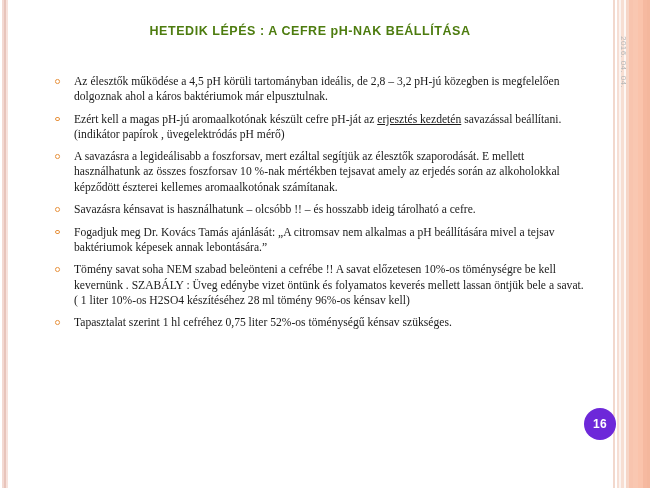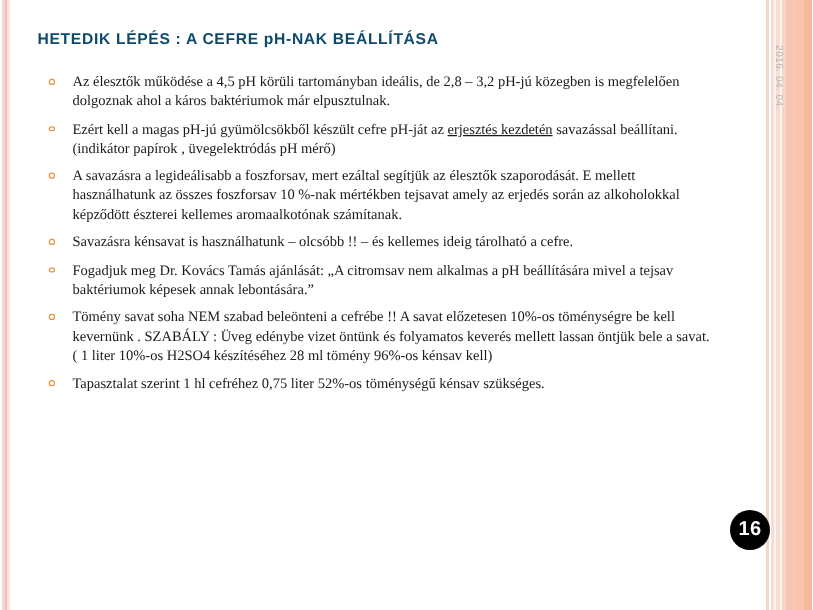--- a/index.html
+++ b/index.html
@@ -67,35 +67,36 @@
     letter-spacing: 0.4px;
     color: #b7b7b7;
   }
 
   
   .title {
     position: absolute;
     top: 24px;
     left: 30px;
     width: 560px;
+    text-align: center;
     font-family: "Liberation Sans", "DejaVu Sans", sans-serif;
     font-size: 12.5px;
     font-weight: bold;
     letter-spacing: 0.55px;
-    color: #0c4a6e;
+    color: #4d7c0f;
     white-space: nowrap;
   }
 
   
   .body-list {
     position: absolute;
     top: 58px;
     left: 34px;
     width: 540px;
-    margin: 0;
+    margin: 16px;
     padding: 0;
     list-style: none;
   }
   .bullet-item {
     position: relative;
     padding-left: 24px;
     margin-bottom: 7.5px;
     font-size: 11.6px;
     line-height: 15.1px;
     color: #1a1a1a;
@@ -115,24 +116,24 @@
   .ul { text-decoration: underline; }
 
   
   .page-badge {
     position: absolute;
     left: 584px;
     top: 408px;
     width: 32px;
     height: 32px;
     border-radius: 50%;
-    background: #000000;
+    background: #6d28d9;
     color: #ffffff;
     font-family: "Liberation Sans", "DejaVu Sans", sans-serif;
-    font-size: 16px;
+    font-size: 12px;
     font-weight: bold;
     display: flex;
     align-items: center;
     justify-content: center;
     letter-spacing: 0.3px;
   }
 </style>
 </head>
 <body>
 
@@ -145,29 +146,29 @@
 
   <div class="title">HETEDIK LÉPÉS : A CEFRE pH-NAK BEÁLLÍTÁSA</div>
 
   <ul class="body-list">
       <li class="bullet-item">
         <span class="bullet-marker"></span>
         <span class="bullet-text"><span>Az élesztők működése a 4,5 pH körüli tartományban ideális, de 2,8 – 3,2 pH-jú közegben is megfelelően dolgoznak ahol a káros baktériumok már elpusztulnak.</span></span>
       </li>
       <li class="bullet-item">
         <span class="bullet-marker"></span>
-        <span class="bullet-text"><span>Ezért kell a magas pH-jú gyümölcsökből készült cefre pH-ját az </span><span class="ul">erjesztés kezdetén</span><span> savazással beállítani. (indikátor papírok , üvegelektródás pH mérő)</span></span>
+        <span class="bullet-text"><span>Ezért kell a magas pH-jú aromaalkotónak készült cefre pH-ját az </span><span class="ul">erjesztés kezdetén</span><span> savazással beállítani. (indikátor papírok , üvegelektródás pH mérő)</span></span>
       </li>
       <li class="bullet-item">
         <span class="bullet-marker"></span>
         <span class="bullet-text"><span>A savazásra a legideálisabb a foszforsav, mert ezáltal segítjük az élesztők szaporodását. E mellett használhatunk az összes foszforsav 10 %-nak mértékben tejsavat amely az erjedés során az alkoholokkal képződött észterei kellemes aromaalkotónak számítanak.</span></span>
       </li>
       <li class="bullet-item">
         <span class="bullet-marker"></span>
-        <span class="bullet-text"><span>Savazásra kénsavat is használhatunk – olcsóbb !! – és kellemes ideig tárolható a cefre.</span></span>
+        <span class="bullet-text"><span>Savazásra kénsavat is használhatunk – olcsóbb !! – és hosszabb ideig tárolható a cefre.</span></span>
       </li>
       <li class="bullet-item">
         <span class="bullet-marker"></span>
         <span class="bullet-text"><span>Fogadjuk meg Dr. Kovács Tamás ajánlását: „A citromsav nem alkalmas a pH beállítására mivel a tejsav baktériumok képesek annak lebontására.”</span></span>
       </li>
       <li class="bullet-item">
         <span class="bullet-marker"></span>
         <span class="bullet-text"><span>Tömény savat soha NEM szabad beleönteni a cefrébe !! A savat előzetesen 10%-os töménységre be kell kevernünk . SZABÁLY : Üveg edénybe vizet öntünk és folyamatos keverés mellett lassan öntjük bele a savat. ( 1 liter 10%-os H2SO4 készítéséhez 28 ml tömény 96%-os kénsav kell)</span></span>
       </li>
       <li class="bullet-item">

